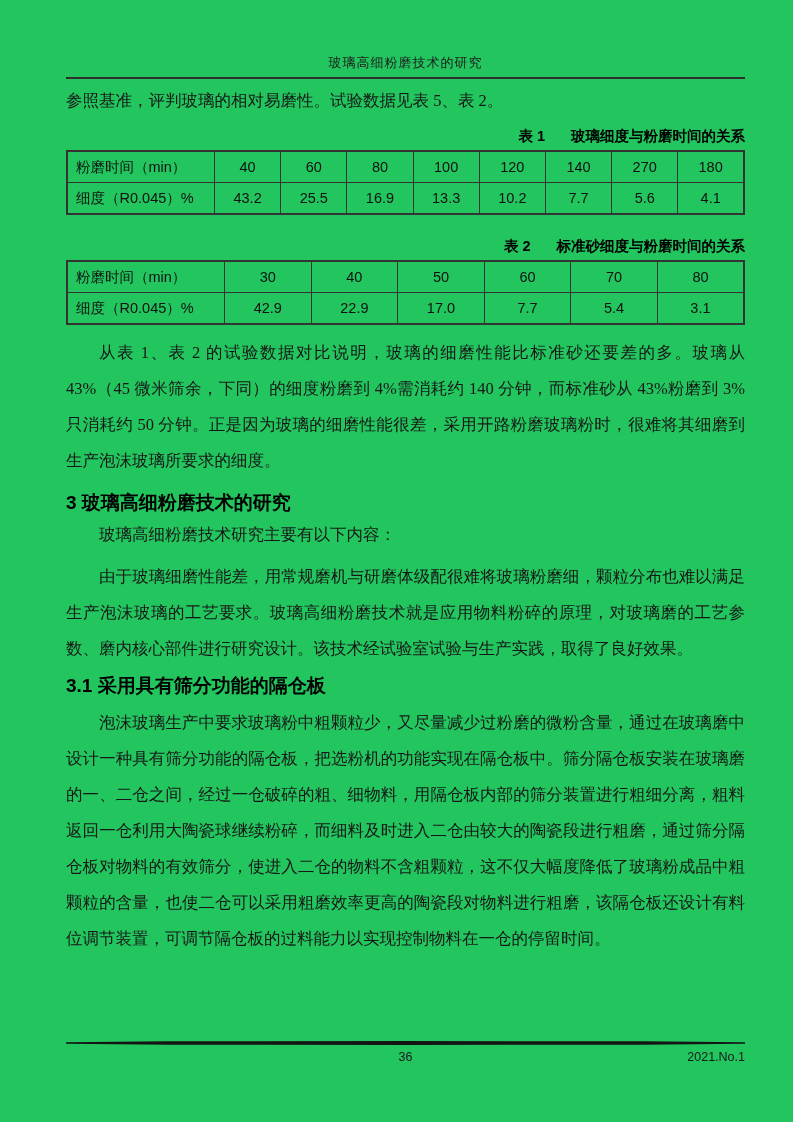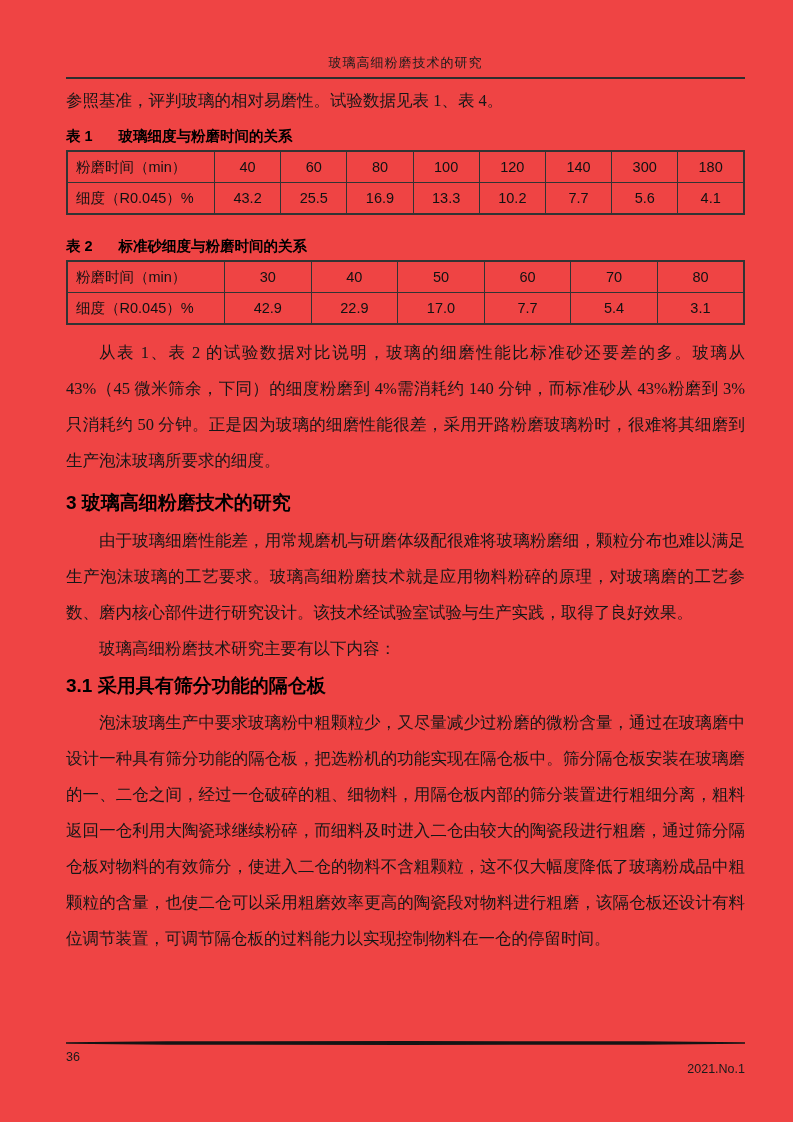--- a/index.html
+++ b/index.html
@@ -5,21 +5,21 @@
   html, body { margin: 0; padding: 0; background: #ffffff; }
   .page {
     position: relative;
     width: 793px;
     height: 1122px;
     margin: 0 auto;
     box-sizing: border-box;
     padding: 54px 48px 0 66px;
     display: flex;
     flex-direction: column;
-    background: #ef4444;
+    background: #22c55e;
     color: #171717;
     font-family: "Liberation Serif", "DejaVu Serif", serif;
   }
 
   
   .running-title {
     text-align: center;
     font-size: 13px;
     letter-spacing: 1px;
     color: #1c1c1c;
@@ -42,21 +42,21 @@
     line-height: 36px;
     text-align: justify;
   }
   .indent { text-indent: 2em; }
   .discussion { margin-top: 10px; }
   .after-heading { margin-top: 6px; }
 
   
   .tbl-caption {
     margin-top: 13px;
-    text-align: left;
+    text-align: right;
     font-family: "Liberation Sans", "DejaVu Sans", sans-serif;
     font-weight: bold;
     font-size: 14.5px;
     color: #000;
   }
   .tbl-caption .cap-title { margin-left: 26px; }
   .tbl-caption.second { margin-top: 22px; }
 
   table.data {
     width: 100%;
@@ -104,47 +104,47 @@
     clip-path: polygon(0 32%, 15% 8%, 50% 0, 85% 8%, 100% 32%, 100% 68%, 85% 92%, 50% 100%, 15% 92%, 0 68%);
   }
   .footer-row {
     position: relative;
     margin-top: 5px;
     font-family: "Liberation Sans", "DejaVu Sans", sans-serif;
     font-size: 12.5px;
     color: #1a1a1a;
     height: 16px;
   }
-  .footer-page-number { display: block; text-align: left; }
-  .footer-issue { position: absolute; right: 0; top: 12px; }
+  .footer-page-number { display: block; text-align: center; }
+  .footer-issue { position: absolute; right: 0; top: 0; }
 </style>
 </head>
 <body>
 
 <div class="page">
 
   <div class="running-title">玻璃高细粉磨技术的研究</div>
   <div class="header-rule"></div>
 
-  <p class="intro">参照基准，评判玻璃的相对易磨性。试验数据见表 1、表 4。</p>
+  <p class="intro">参照基准，评判玻璃的相对易磨性。试验数据见表 5、表 2。</p>
 
   <div class="tbl-caption">
     <span>表 1</span><span class="cap-title">玻璃细度与粉磨时间的关系</span>
   </div>
   <table class="data" id="table-1">
     <tbody>
         <tr>
       <td class="rowhead">粉磨时间（min）</td>
       <td>40</td>
       <td>60</td>
       <td>80</td>
       <td>100</td>
       <td>120</td>
       <td>140</td>
-      <td>300</td>
+      <td>270</td>
       <td>180</td>
     </tr>
     <tr>
       <td class="rowhead">细度（R0.045）%</td>
       <td>43.2</td>
       <td>25.5</td>
       <td>16.9</td>
       <td>13.3</td>
       <td>10.2</td>
       <td>7.7</td>
@@ -176,22 +176,22 @@
       <td>7.7</td>
       <td>5.4</td>
       <td>3.1</td>
     </tr>
   </tbody>
     </table>
 
   <p class="body-para indent discussion">从表 1、表 2 的试验数据对比说明，玻璃的细磨性能比标准砂还要差的多。玻璃从 43%（45 微米筛余，下同）的细度粉磨到 4%需消耗约 140 分钟，而标准砂从 43%粉磨到 3%只消耗约 50 分钟。正是因为玻璃的细磨性能很差，采用开路粉磨玻璃粉时，很难将其细磨到生产泡沫玻璃所要求的细度。</p>
 
   <h2 class="sec-heading">3 玻璃高细粉磨技术的研究</h2>
+  <p class="body-para indent">玻璃高细粉磨技术研究主要有以下内容：</p>
   <p class="body-para indent after-heading">由于玻璃细磨性能差，用常规磨机与研磨体级配很难将玻璃粉磨细，颗粒分布也难以满足生产泡沫玻璃的工艺要求。玻璃高细粉磨技术就是应用物料粉碎的原理，对玻璃磨的工艺参数、磨内核心部件进行研究设计。该技术经试验室试验与生产实践，取得了良好效果。</p>
-  <p class="body-para indent">玻璃高细粉磨技术研究主要有以下内容：</p>
 
   <h3 class="sec-heading">3.1 采用具有筛分功能的隔仓板</h3>
   <p class="body-para indent after-heading">泡沫玻璃生产中要求玻璃粉中粗颗粒少，又尽量减少过粉磨的微粉含量，通过在玻璃磨中设计一种具有筛分功能的隔仓板，把选粉机的功能实现在隔仓板中。筛分隔仓板安装在玻璃磨的一、二仓之间，经过一仓破碎的粗、细物料，用隔仓板内部的筛分装置进行粗细分离，粗料返回一仓利用大陶瓷球继续粉碎，而细料及时进入二仓由较大的陶瓷段进行粗磨，通过筛分隔仓板对物料的有效筛分，使进入二仓的物料不含粗颗粒，这不仅大幅度降低了玻璃粉成品中粗颗粒的含量，也使二仓可以采用粗磨效率更高的陶瓷段对物料进行粗磨，该隔仓板还设计有料位调节装置，可调节隔仓板的过料能力以实现控制物料在一仓的停留时间。</p>
 
   <div class="page-footer">
     <div class="footer-rule"></div>
     <div class="footer-row">
       <span class="footer-page-number">36</span>
       <span class="footer-issue">2021.No.1</span>
     </div>

